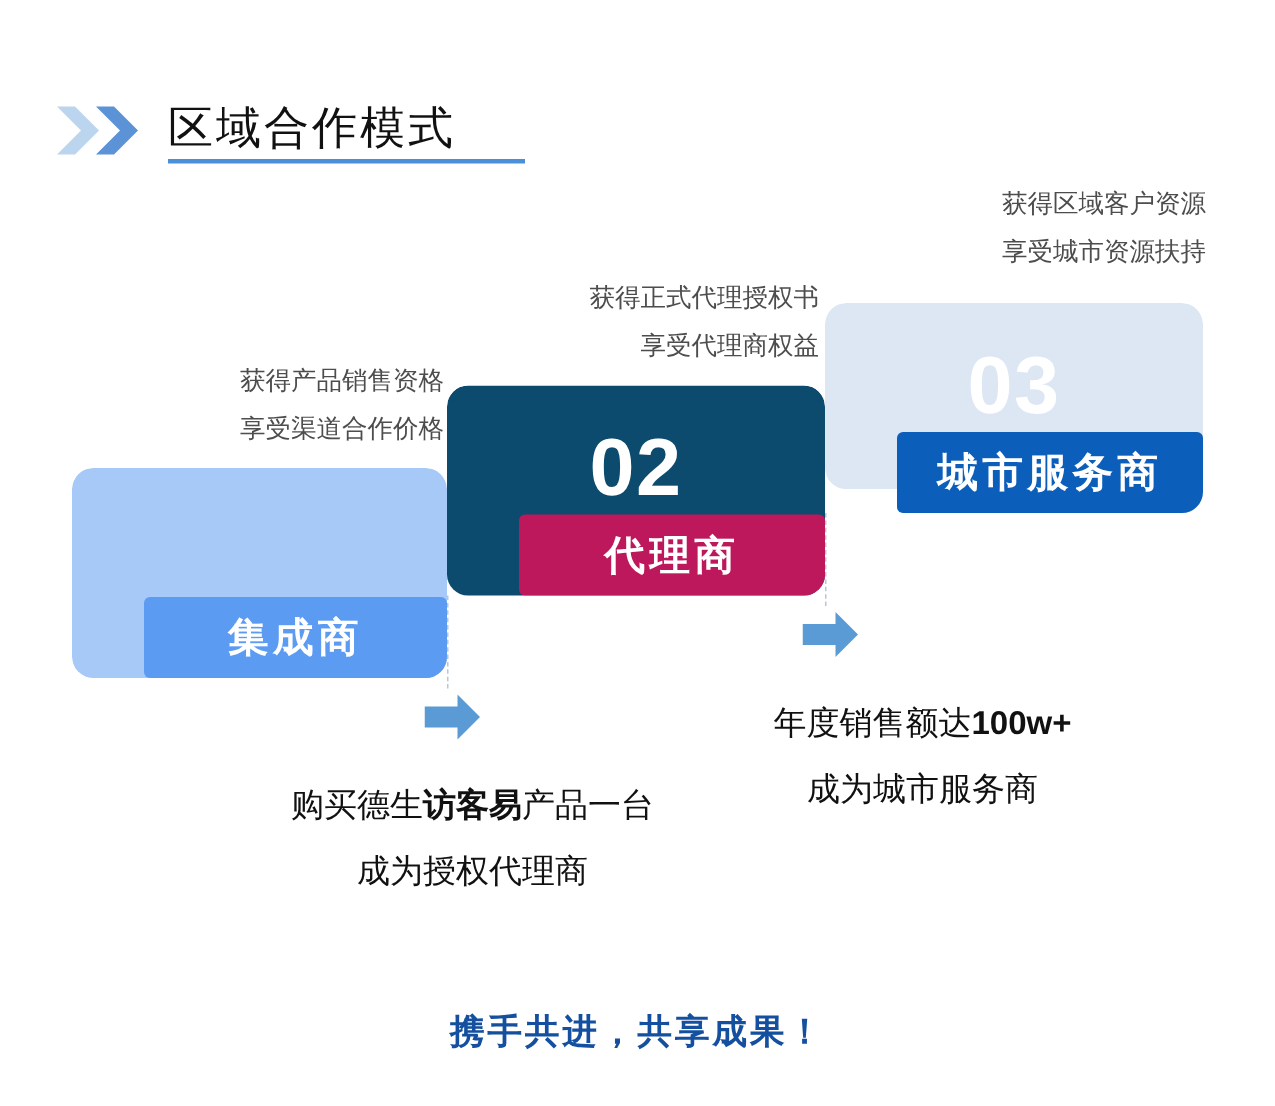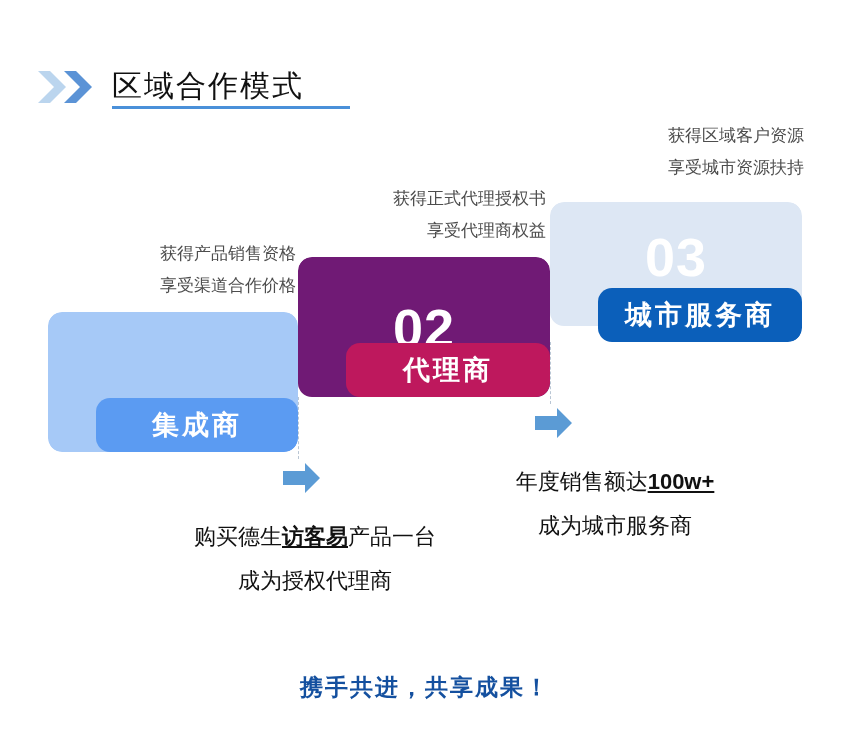--- a/index.html
+++ b/index.html
@@ -86,21 +86,21 @@
     color: #ffffff;
     letter-spacing: 1px;
     line-height: 1;
     user-select: none;
   }
   .card-band {
     position: absolute;
     left: 0;
     right: 0;
     bottom: 0;
-    border-radius: 14px;
+    border-radius: 4px;
     display: flex;
     align-items: center;
     justify-content: center;
     margin-left: 48px;
   }
   .card-band-label {
     font-size: 27px;
     font-weight: bold;
     color: #ffffff;
     letter-spacing: 3px;
@@ -129,24 +129,24 @@
 
   
   #card-02 {
     left: 298px;
     top: 257px;
     width: 252px;
     height: 140px;
   }
   #card-02 .card-top {
     height: 144px;
-    background: #701a75;
+    background: #0c4a6e;
     border-radius: 14px;
     align-items: flex-start;
-    padding-top: 44px;
+    padding-top: 28px;
     box-sizing: border-box;
   }
   #card-02 .card-band {
     height: 54px;
     background: #be185d;
   }
 
   
   #card-03 {
     left: 550px;
@@ -200,21 +200,21 @@
 
   
   .statement {
     position: absolute;
     text-align: center;
     font-size: 22px;
     line-height: 44px;
     color: #111111;
     white-space: nowrap;
   }
-  .statement b { font-weight: bold; text-decoration: underline; }
+  .statement b { font-weight: bold; }
   #statement-1 { left: 145px; top: 515px; width: 340px; }
   #statement-2 { left: 455px; top: 460px; width: 320px; }
 
   
   .slogan {
     position: absolute;
     left: 0;
     top: 672px;
     width: 850px;
     text-align: center;

